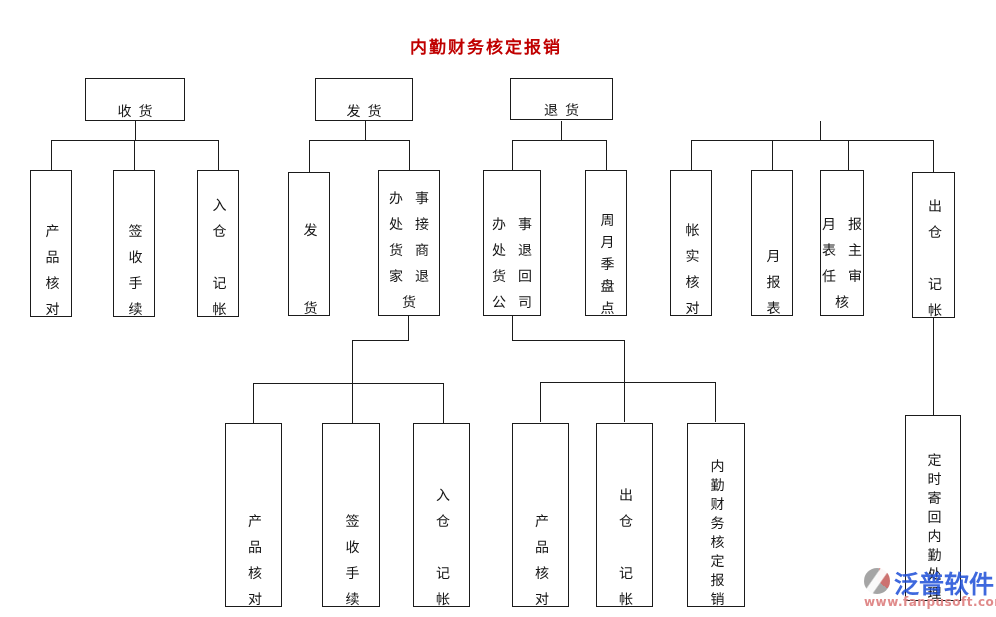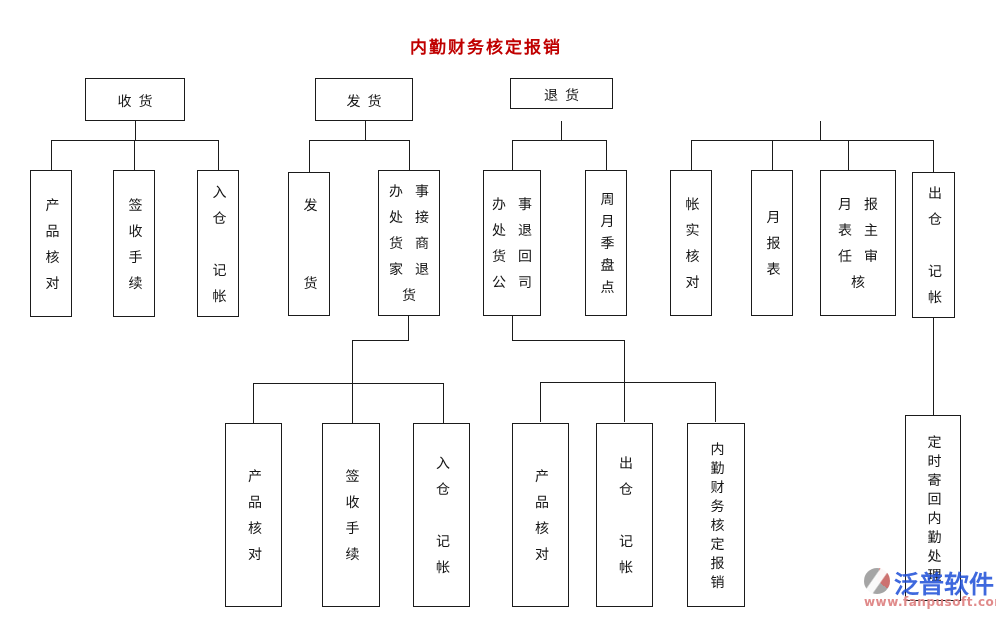--- a/index.html
+++ b/index.html
@@ -10,21 +10,21 @@
   .connectors { position:absolute; left:0; top:0; z-index:1; }
 
   .diagram-title {
     position:absolute; top:33px; left:0; width:972px;
     text-align:center; font-size:17px; font-weight:bold;
     letter-spacing:2px; color:#c00000; z-index:2;
   }
 
   .node {
     position:absolute; border:1px solid #1b1b1b; background:#ffffff;
-    display:flex; align-items:center; justify-content:center;
+    display:flex; align-items:flex-end; justify-content:center;
     color:#151515; font-size:14px; z-index:2;
   }
 
   
   .h-label { letter-spacing:7px; margin-right:-7px; white-space:nowrap; }
 
   
   .v-text { writing-mode:vertical-lr; line-height:15px; letter-spacing:12px; margin-bottom:-12px; }
   .v-mid  { letter-spacing:8px;  margin-bottom:-8px; }
   .v-tight{ letter-spacing:5px;  margin-bottom:-5px; }
@@ -68,21 +68,21 @@
   </svg>
 
   <div class="diagram-title">内勤财务核定报销</div>
 
   <div class="node" style="left:85px;top:78px;width:100px;height:43px">
     <span class="h-label">收货</span>
   </div>
   <div class="node" style="left:315px;top:78px;width:98px;height:43px">
     <span class="h-label">发货</span>
   </div>
-  <div class="node" style="left:510px;top:78px;width:103px;height:31px">
+  <div class="node" style="left:510px;top:78px;width:103px;height:42px">
     <span class="h-label">退货</span>
   </div>
 
   <div class="node" style="left:30px;top:170px;width:42px;height:147px">
     <span class="v-text">产品核对</span>
   </div>
   <div class="node" style="left:113px;top:170px;width:42px;height:147px">
     <span class="v-text">签收手续</span>
   </div>
   <div class="node" style="left:197px;top:170px;width:42px;height:147px">
@@ -109,21 +109,21 @@
   <div class="node" style="left:585px;top:170px;width:42px;height:146px">
     <span class="v-text v-mid">周月季盘点</span>
   </div>
 
   <div class="node" style="left:670px;top:170px;width:42px;height:146px">
     <span class="v-text">帐实核对</span>
   </div>
   <div class="node" style="left:751px;top:170px;width:42px;height:146px">
     <span class="v-text">月报表</span>
   </div>
-  <div class="node" style="left:820px;top:170px;width:76px;height:146px">
+  <div class="node" style="left:820px;top:170px;width:44px;height:146px">
     <span class="wrap-text">月报
 表主
 任审
 核</span>
   </div>
   <div class="node" style="left:912px;top:172px;width:43px;height:146px">
     <span class="v-text">出仓　记帐</span>
   </div>
 
   <div class="node" style="left:225px;top:423px;width:57px;height:184px">

